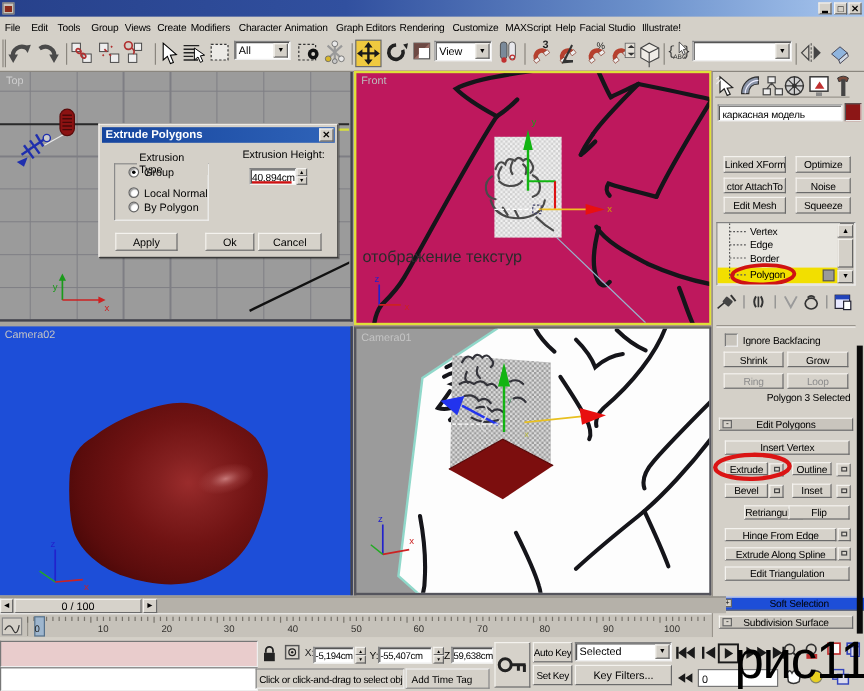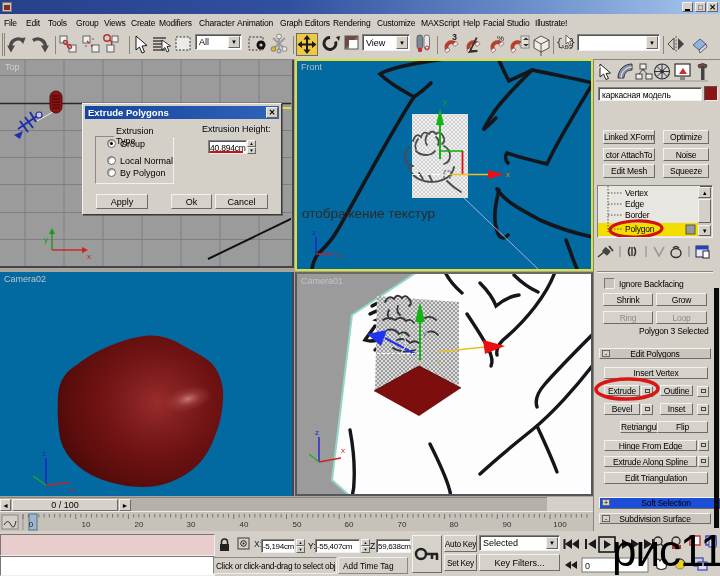--- a/index.html
+++ b/index.html
@@ -211,21 +211,21 @@
         <line x1="52" y1="190" x2="52" y2="172" stroke="#1a9a1a" stroke-width="1.4"></line>
         <path d="M49 174 l3 -6 l3 6 z" fill="#1a9a1a"></path>
 <line x1="52" y1="190" x2="84" y2="190" stroke="#cc2222" stroke-width="1.4"></line>
         <path d="M82 187 l6 3 l-6 3 z" fill="#cc2222"></path>
 <text x="44" y="182" fill="#1a9a1a" font-size="8">y</text>
         <text x="87" y="199" fill="#cc2222" font-size="8">x</text>
       </g>
 </svg>
 </div>
 
-<div class="abs" id="vp-front" style="left:295px;top:59px;width:298px;height:212px;background:#0369a1;border:2px solid #dee03a">
+<div class="abs" id="vp-front" style="left:295px;top:59px;width:298px;height:212px;background:#be185d;border:2px solid #dee03a">
 <span class="abs" style="left:4px;top:1px;color:#bdbdbd;font-size:9px">Front</span>
 <svg class="abs" style="left:0;top:0" width="294" height="208" viewBox="0 0 294 208">
 <g fill="none" stroke="#15151a" stroke-width="3.6" stroke-linecap="round">
 <path d="M155,-3 C123,1 93,7 83,13 C93,23 108,31 117,36"></path>
 <path d="M117,36 C123,32 129,27 134,22"></path>
 <path d="M117,36 C98,64 58,139 40,170 C33,182 25,189 21,193 C18,197 16,202 15,208"></path>
 <path d="M201,-3 C205,6 209,15 212,20 C220,16 229,12 235,9"></path>
 <path d="M235,9 C255,13 275,17 296,22"></path>
 <path d="M296,22 C281,47 261,79 250,103"></path>
 <path d="M250,103 C238,100 218,95 210,92 C208,95 208,99 211,102"></path>
@@ -276,21 +276,21 @@
 <text x="5" y="157" fill="#2b2b2b" font-size="13.5">отображение текстур</text>
 <g>
         <line x1="19" y1="193" x2="19" y2="176" stroke="#2222cc" stroke-width="1.4"></line>
 <line x1="19" y1="193" x2="37" y2="193" stroke="#cc2222" stroke-width="1.4"></line>
 <text x="15" y="174" fill="#2222cc" font-size="8">z</text>
         <text x="40" y="197" fill="#cc2222" font-size="8">x</text>
       </g>
 </svg>
 </div>
 
-<div class="abs" id="vp-c02" style="left:0;top:272px;width:294px;height:224px;background:#0369a1;border-right:2px solid #44444c">
+<div class="abs" id="vp-c02" style="left:0;top:272px;width:294px;height:224px;background:#1d4ed8;border-right:2px solid #44444c">
 <span class="abs" style="left:4px;top:2px;color:#c4c4c4;font-size:9px">Camera02</span>
 <svg class="abs" style="left:0;top:0" width="291" height="224" viewBox="0 0 291 224">
 <defs>
         <radialGradient id="blob" cx="60%" cy="44%" r="68%">
 <stop offset="0%" stop-color="#9a2c2c"></stop>
           <stop offset="22%" stop-color="#842020"></stop>
           <stop offset="50%" stop-color="#701313"></stop>
           <stop offset="82%" stop-color="#5a0c0c"></stop>
           <stop offset="100%" stop-color="#470707"></stop>
         </radialGradient>
@@ -541,21 +541,21 @@
       <div style="width:5px;height:4px;border:1px solid #444;margin:2px auto"></div>
     </div>
  <div class="abs btn" style="left:10px;top:412px;width:104px;height:11.5px;line-height:10px">Edit Triangulation</div>
  <div class="abs btn" style="left:5px;top:437px;width:134px;height:11.5px;line-height:10px;background:#1d4ed8">Soft Selection</div>
  <div class="abs" style="left:8px;top:439px;width:8px;height:7px;background:#d6d2ca;border:1px solid #666;font-size:7px;line-height:5px;text-align:center">+</div>
  <div class="abs btn" style="left:5px;top:452.5px;width:112px;height:11.5px;line-height:10px;background:#c9c5bd">Subdivision Surface</div>
  <div class="abs" style="left:8px;top:454.5px;width:8px;height:7px;background:#d6d2ca;border:1px solid #666;font-size:7px;line-height:5px;text-align:center">-</div>
  <div class="abs" style="left:120px;top:228px;width:4.5px;height:240px;background:#0a0a0a"></div>
 </div>
 
-<div class="abs" id="timeslider" style="left:0;top:497px;width:547px;height:14px;background:#b5b1a9;border-top:1px solid #8a867e">
+<div class="abs" id="timeslider" style="left:0;top:497px;width:605px;height:14px;background:#b5b1a9;border-top:1px solid #8a867e">
  <div class="abs btn cen" style="left:0;top:1px;width:11px;height:12px;font-size:7px">◄</div>
  <div class="abs btn cen" style="left:12px;top:1px;width:106px;height:12px;font-size:9px">0 / 100</div>
  <div class="abs btn cen" style="left:119px;top:1px;width:12px;height:12px;font-size:7px">►</div>
 </div>
 
 <div class="abs" id="trackbar" style="left:0;top:511px;width:593px;height:20px;background:#c6c2ba;border-top:1px solid #eee">
  <svg class="abs" style="left:0;top:0" width="593" height="20" viewBox="0 0 593 20">
   <rect x="2" y="3" width="16" height="14" fill="#d4d0c8" stroke="#888" stroke-width="1"></rect>
   <path d="M4 13 q4 -7 7 0 q3 6 5 -4" fill="none" stroke="#333" stroke-width="1"></path>
   <rect x="20" y="1" width="573" height="18" fill="#c6c2ba"></rect>

